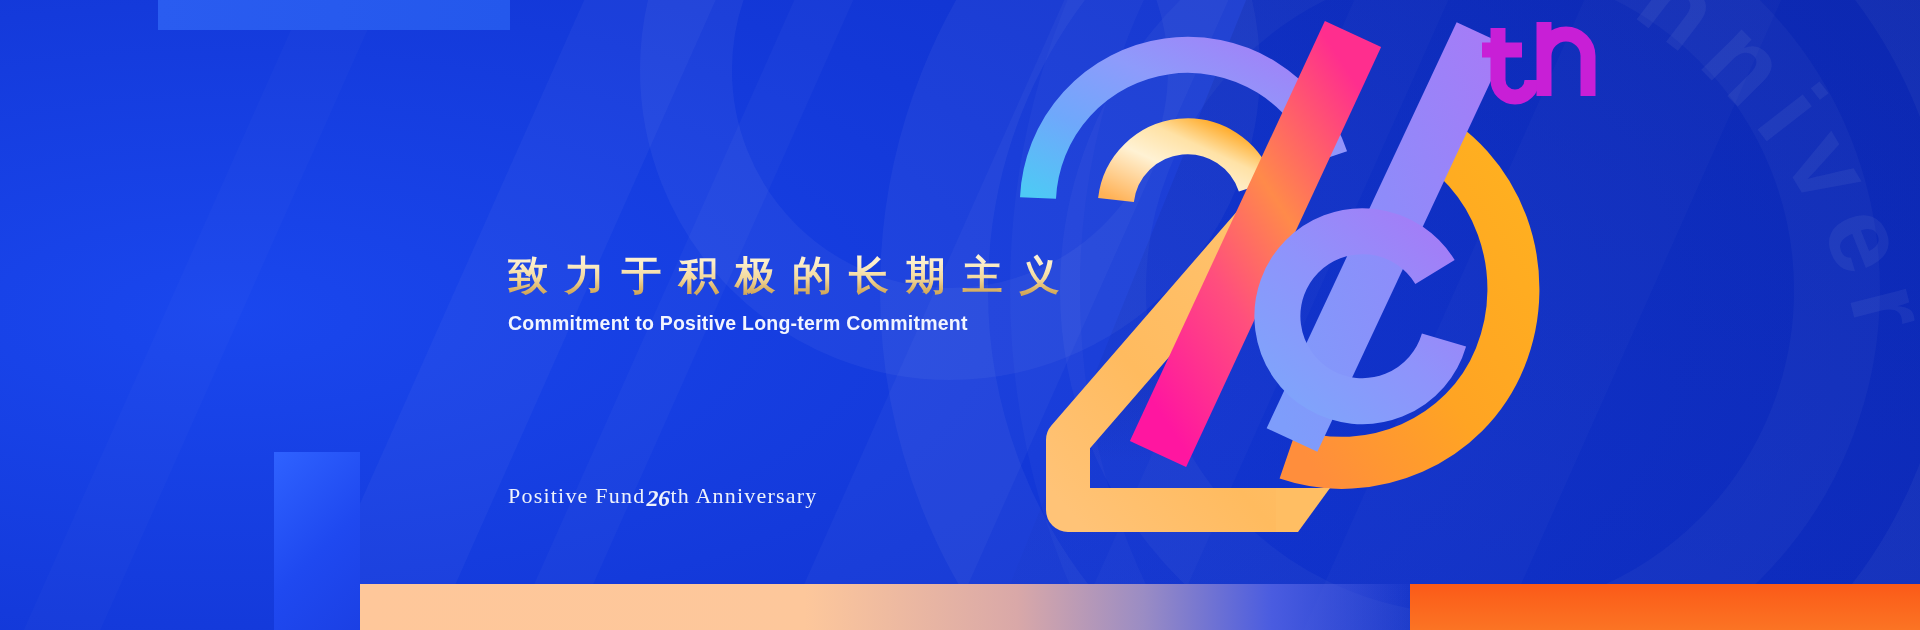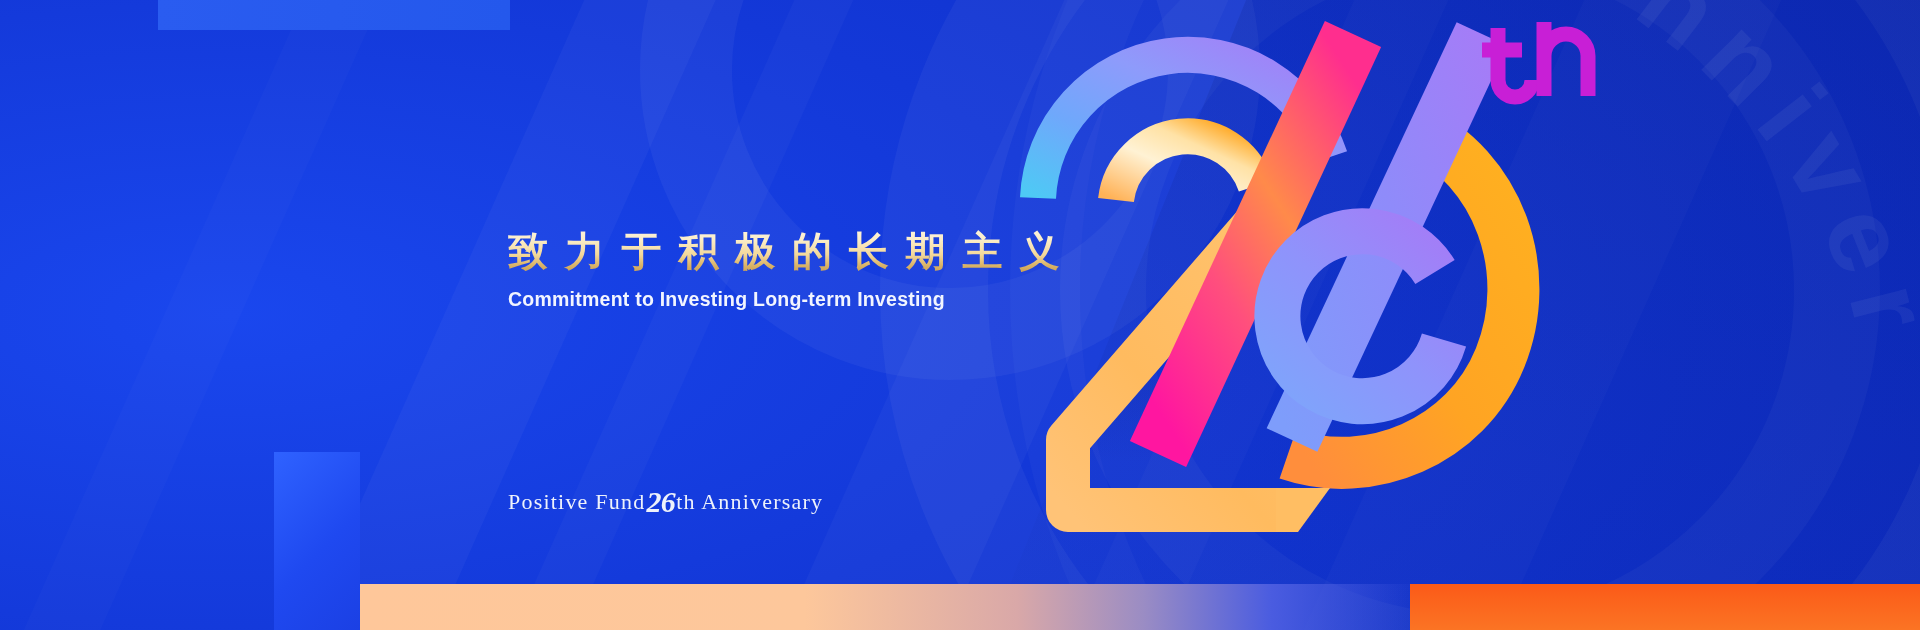--- a/index.html
+++ b/index.html
@@ -72,37 +72,37 @@
                  background:linear-gradient(180deg,#fb5a18 0%, #fb7424 100%); }
 
   
   .copy{ position:absolute; left:508px; top:228px; }
 
   .headline{
     font-size:40px; font-weight:700; letter-spacing:.42em;
     line-height:1.15; white-space:nowrap;
     background:linear-gradient(180deg,#fdf4dd 0%,#fbedc8 26%,#f3d89a 58%,#d9b266 82%,#c79b4e 100%);
     -webkit-background-clip:text; background-clip:text;
-    -webkit-text-fill-color:transparent; color:transparent;
+    -webkit-text-fill-color:transparent; color:transparent;margin-top:24px;
   }
   .subhead{
     margin-top:14px;
     font-size:19.5px; font-weight:700; letter-spacing:.012em;
     color:#f2f5ff; white-space:nowrap;
   }
 
   .signature{
     position:absolute; left:508px; top:482px;
     font-family:"Liberation Serif", serif;
     font-size:22px; letter-spacing:.055em;
     color:#eef2fb; white-space:nowrap;
   }
   .signature .num{
     font-family:"Liberation Serif", serif;
-    font-size:30px; font-style:italic; font-weight:700;
+    font-size:24px; font-style:italic; font-weight:700;
     letter-spacing:-.02em; padding:0 1px;
     position:relative; top:3px;
   }
 
   
   .logo{ position:absolute; left:1030px; top:10px; width:540px; height:560px; }
   .logo svg{ display:block; width:100%; height:100%; overflow:visible; }
 </style>
 </head>
 <body>
@@ -134,21 +134,21 @@
     </svg>
   </div>
 
   <div class="blk blk-top-left"></div>
   <div class="blk blk-left-col"></div>
   <div class="blk blk-bottom-band"></div>
   <div class="blk blk-bottom-orange"></div>
 
   <div class="copy">
     <div class="headline">致力于积极的长期主义</div>
-    <div class="subhead">Commitment to Investing Long-term Investing</div>
+    <div class="subhead">Commitment to Positive Long-term Commitment</div>
   </div>
 
   <div class="signature">
     <span>Positive Fund</span><span class="num">26</span><span>th Anniversary</span>
   </div>
 
   <div class="logo">
     <svg viewBox="0 0 540 560">
       <defs>
 

